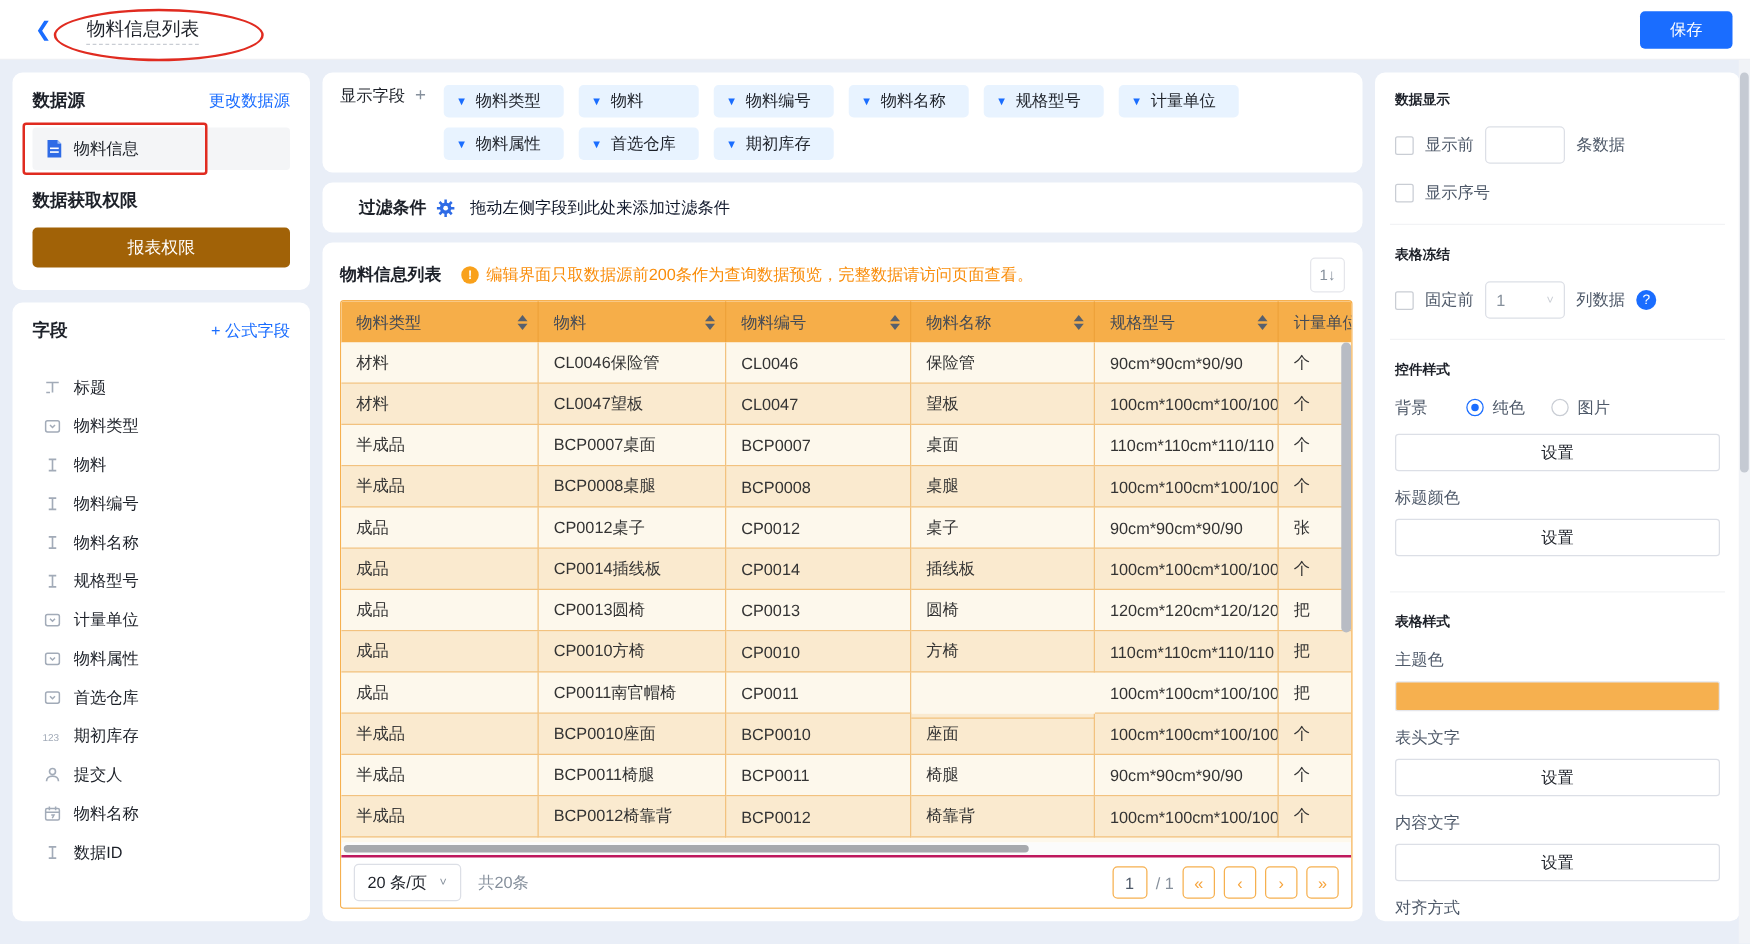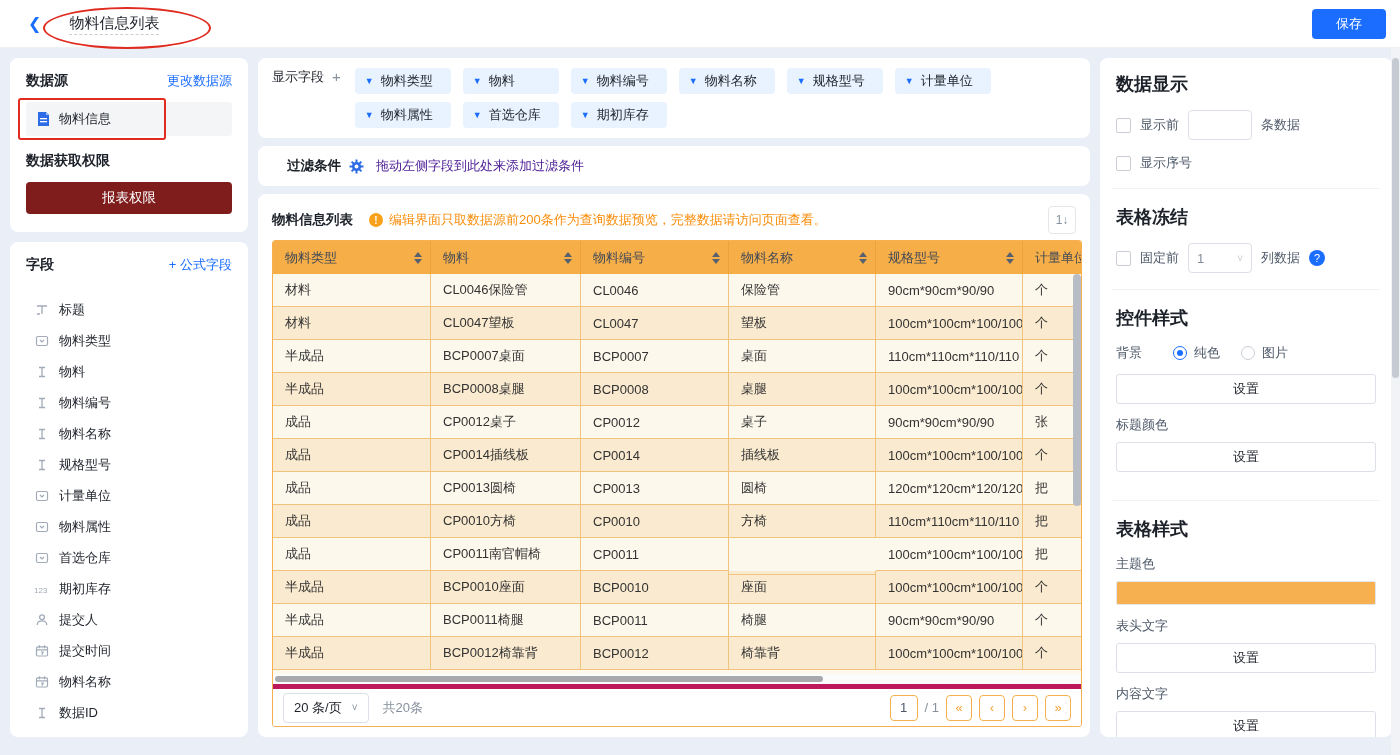--- a/index.html
+++ b/index.html
@@ -24,41 +24,41 @@
   .right-col { width:292px; flex:none; }
 
   
   .card-ds { padding:14px 16px 18px; }
   .ds-head { display:flex; align-items:center; justify-content:space-between; }
   .sec-title { font-size:14px; font-weight:bold; color:#1d2129; }
   .blue-link { color:#1a6dff; font-size:13px; cursor:pointer; }
   .ds-item-wrap { position:relative; margin:12px 0 16px; }
   .ds-item { height:34px; background:#f4f5f7; border-radius:3px; display:flex; align-items:center; gap:8px; padding:0 10px; cursor:pointer; }
   .red-rect { position:absolute; left:-8px; top:-4px; width:148px; height:42px; border:2.5px solid #e02b20; border-radius:3px; pointer-events:none; }
-  .perm-btn { margin-top:12px; width:100%; height:32px; background:#7f1d1d; color:#fff; border:none; border-radius:4px; font-size:13.5px; cursor:pointer; }
+  .perm-btn { margin-top:12px; width:100%; height:32px; background:#a16207; color:#fff; border:none; border-radius:4px; font-size:13.5px; cursor:pointer; }
 
   
   .card-fields { flex:1; padding:14px 16px; overflow:hidden; }
   .fields-head { display:flex; align-items:center; justify-content:space-between; margin-bottom:20px; }
   .field-item { height:31px; display:flex; align-items:center; gap:9px; padding-left:8px; color:#1d2129; cursor:grab; }
   .field-item .ficon { width:16px; height:16px; display:inline-flex; align-items:center; justify-content:center; color:#a2abb8; flex:none; }
 
   
   .chips-card { padding:10px 14px; display:flex; align-items:flex-start; }
   .chips-label { display:flex; align-items:flex-start; gap:8px; height:26px; flex:none; }
   .plus { color:#86909c; font-size:15px; cursor:pointer; }
   .chips { display:flex; flex-wrap:wrap; gap:8px 12px; margin-left:14px; width:736px; }
   .chip { background:#e8f3ff; border-radius:4px; height:26px; display:flex; align-items:center; gap:7px; padding:0 16px 0 10px; min-width:96px; cursor:pointer; }
   .chip .caret { color:#1a6dff; font-size:9px; line-height:1; }
 
   
   .filter-card { padding:11px 29px; display:flex; align-items:center; gap:8px; }
   .filter-label { font-weight:bold; font-size:13.5px; }
   .gear { width:15px; height:15px; display:inline-flex; cursor:pointer; }
-  .filter-ph { color:#4c1d95; margin-left:4px; }
+  .filter-ph { color:#0f172a; margin-left:4px; }
 
   
   .table-card { flex:1; padding:10px 14px 0; overflow:hidden; }
   .tbl-titlebar { display:flex; align-items:center; height:32px; }
   .tbl-title { font-size:13.5px; font-weight:bold; margin-right:16px; }
   .warn { display:flex; align-items:center; gap:6px; color:#f98d0b; }
   .warn-dot { width:14px; height:14px; border-radius:50%; background:#f9a11b; color:#fff; font-size:10px; font-weight:bold; display:inline-flex; align-items:center; justify-content:center; flex:none; }
   .sort-tool { margin-left:auto; width:28px; height:28px; border:1px solid #e5e6eb; border-radius:4px; color:#86909c; display:flex; align-items:center; justify-content:center; font-size:12px; cursor:pointer; }
 
   .tbl-box { margin-top:4px; border:1px solid #f6b04f; border-radius:3px; width:810px; overflow:hidden; position:relative; }
@@ -72,32 +72,32 @@
   .tr { display:flex; height:33px; }
   .tr.odd  { background:#fdf8ec; }
   .tr.even { background:#faeacf; }
   .td { display:flex; align-items:center; padding:0 12px; border-right:1px solid #f2c27f; border-bottom:1px solid #f2c27f; flex:none; overflow:hidden; white-space:nowrap; color:#333; }
   .part-row { height:4px; background:#fdf8ec; }
   .vscroll { position:absolute; right:0; top:0; width:8px; height:100%; }
   .vscroll .thumb { position:absolute; right:0; top:0; width:8px; height:232px; background:#b8bcc4; border-radius:4px; }
   .hscroll { height:10px; background:#fbfbfb; position:relative; }
   .hscroll .thumb { position:absolute; left:2px; top:2px; height:6px; width:548px; background:#a7a9ad; border-radius:3px; }
 
-  .pager-bar { height:42px; display:flex; align-items:center; padding:0 10px; border-top:5px solid #be185d; background:#fff; }
+  .pager-bar { height:42px; display:flex; align-items:center; padding:0 10px; border-top:2px solid #be185d; background:#fff; }
   .size-select { height:30px; border:1px solid #dcdfe6; border-radius:4px; display:flex; align-items:center; gap:10px; padding:0 10px; cursor:pointer; }
   .size-select .chev { color:#86909c; font-size:10px; }
   .total-text { color:#86909c; margin-left:14px; }
   .pager { margin-left:auto; display:flex; align-items:center; gap:7px; }
   .page-input { width:28px; height:26px; border:1px solid #f6b04f; border-radius:4px; display:flex; align-items:center; justify-content:center; color:#4e5969; }
   .page-suffix { color:#86909c; }
   .pg-btn { width:26px; height:26px; border:1px solid #f6b04f; border-radius:4px; background:#fff; color:#f6a43c; display:flex; align-items:center; justify-content:center; font-size:13px; cursor:pointer; }
 
   
   .right-card { height:679px; padding:14px 16px; overflow:hidden; position:relative; }
-  .r-sec-title { font-size:18px; font-weight:bold; margin-bottom:14px; }
+  .r-sec-title { font-size:11px; font-weight:bold; margin-bottom:14px; }
   .r-row { display:flex; align-items:center; gap:9px; margin-bottom:14px; color:#4e5969; }
   .checkbox { width:15px; height:15px; border:1.5px solid #c9cdd4; border-radius:2px; background:#fff; flex:none; cursor:pointer; }
   .mini-input { width:64px; height:30px; border:1px solid #dcdfe6; border-radius:4px; background:#fff; }
   .mini-select { width:64px; height:30px; border:1px solid #dcdfe6; border-radius:4px; display:flex; align-items:center; justify-content:space-between; padding:0 8px; color:#86909c; cursor:pointer; }
   .mini-select .chev { font-size:10px; color:#c9cdd4; }
   .q-badge { width:16px; height:16px; border-radius:50%; background:#1a6dff; color:#fff; font-size:11px; display:inline-flex; align-items:center; justify-content:center; cursor:pointer; }
   .divider { height:1px; background:#f2f3f5; margin:16px -4px 16px; }
   .radio { width:14px; height:14px; border-radius:50%; border:1.5px solid #c9cdd4; background:#fff; flex:none; position:relative; cursor:pointer; }
   .radio.on { border-color:#1a6dff; }
   .radio.on::after { content:""; position:absolute; left:3px; top:3px; width:6px; height:6px; border-radius:50%; background:#1a6dff; }
@@ -241,29 +241,20 @@
               <span>期初库存</span>
             </div>
             <div class="field-item">
               <span class="ficon">
                 <svg width="14" height="14" viewBox="0 0 14 14" fill="none" stroke="#a2abb8" stroke-width="1.3">
                   <circle cx="7" cy="4.2" r="2.4"></circle>
                   <path d="M2.2 12c0-2.6 2.1-4.1 4.8-4.1s4.8 1.5 4.8 4.1"></path>
                 </svg>
               </span>
               <span>提交人</span>
-            </div>
-            <div class="field-item">
-              <span class="ficon">
-                <svg width="14" height="14" viewBox="0 0 14 14" fill="none" stroke="#a2abb8" stroke-width="1.2">
-                  <rect x="1.5" y="2.8" width="11" height="9.2" rx="1.2"></rect>
-                  <path d="M1.5 5.8h11M4.5 1.2v3M9.5 1.2v3M6 8l2.2 0-1.4 2.6"></path>
-                </svg>
-              </span>
-              <span>提交时间</span>
             </div>
             <div class="field-item">
               <span class="ficon">
                 <svg width="14" height="14" viewBox="0 0 14 14" fill="none" stroke="#a2abb8" stroke-width="1.2">
                   <rect x="1.5" y="2.8" width="11" height="9.2" rx="1.2"></rect>
                   <path d="M1.5 5.8h11M4.5 1.2v3M9.5 1.2v3M6 8l2.2 0-1.4 2.6"></path>
                 </svg>
               </span>
               <span>物料名称</span>
             </div>

